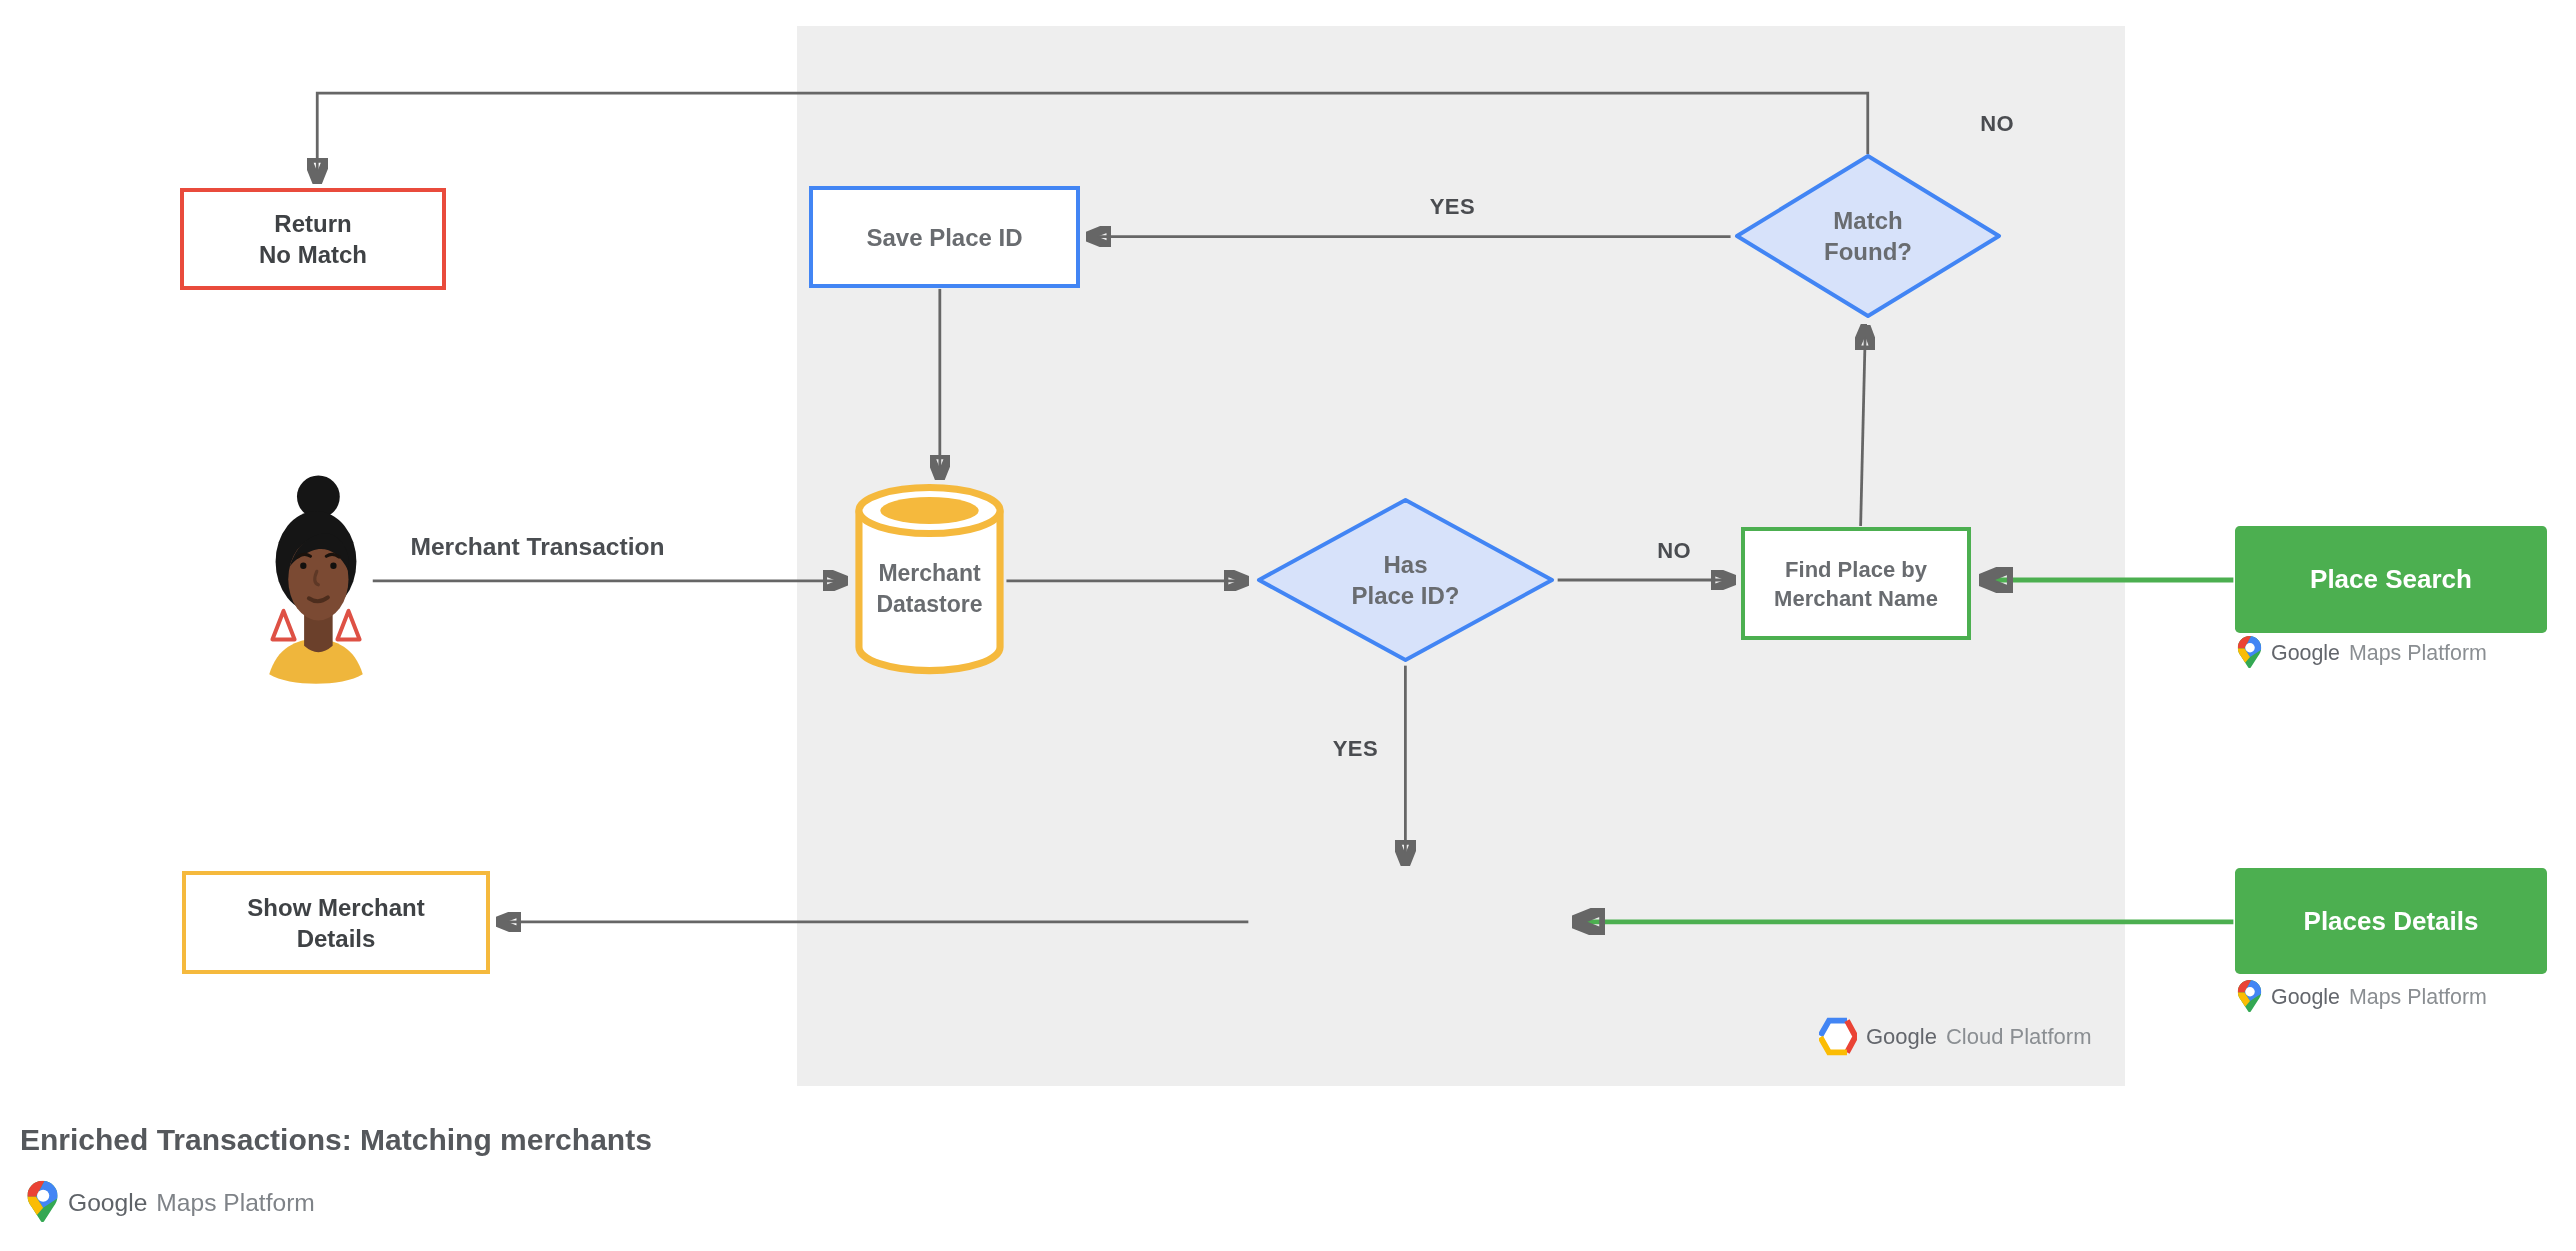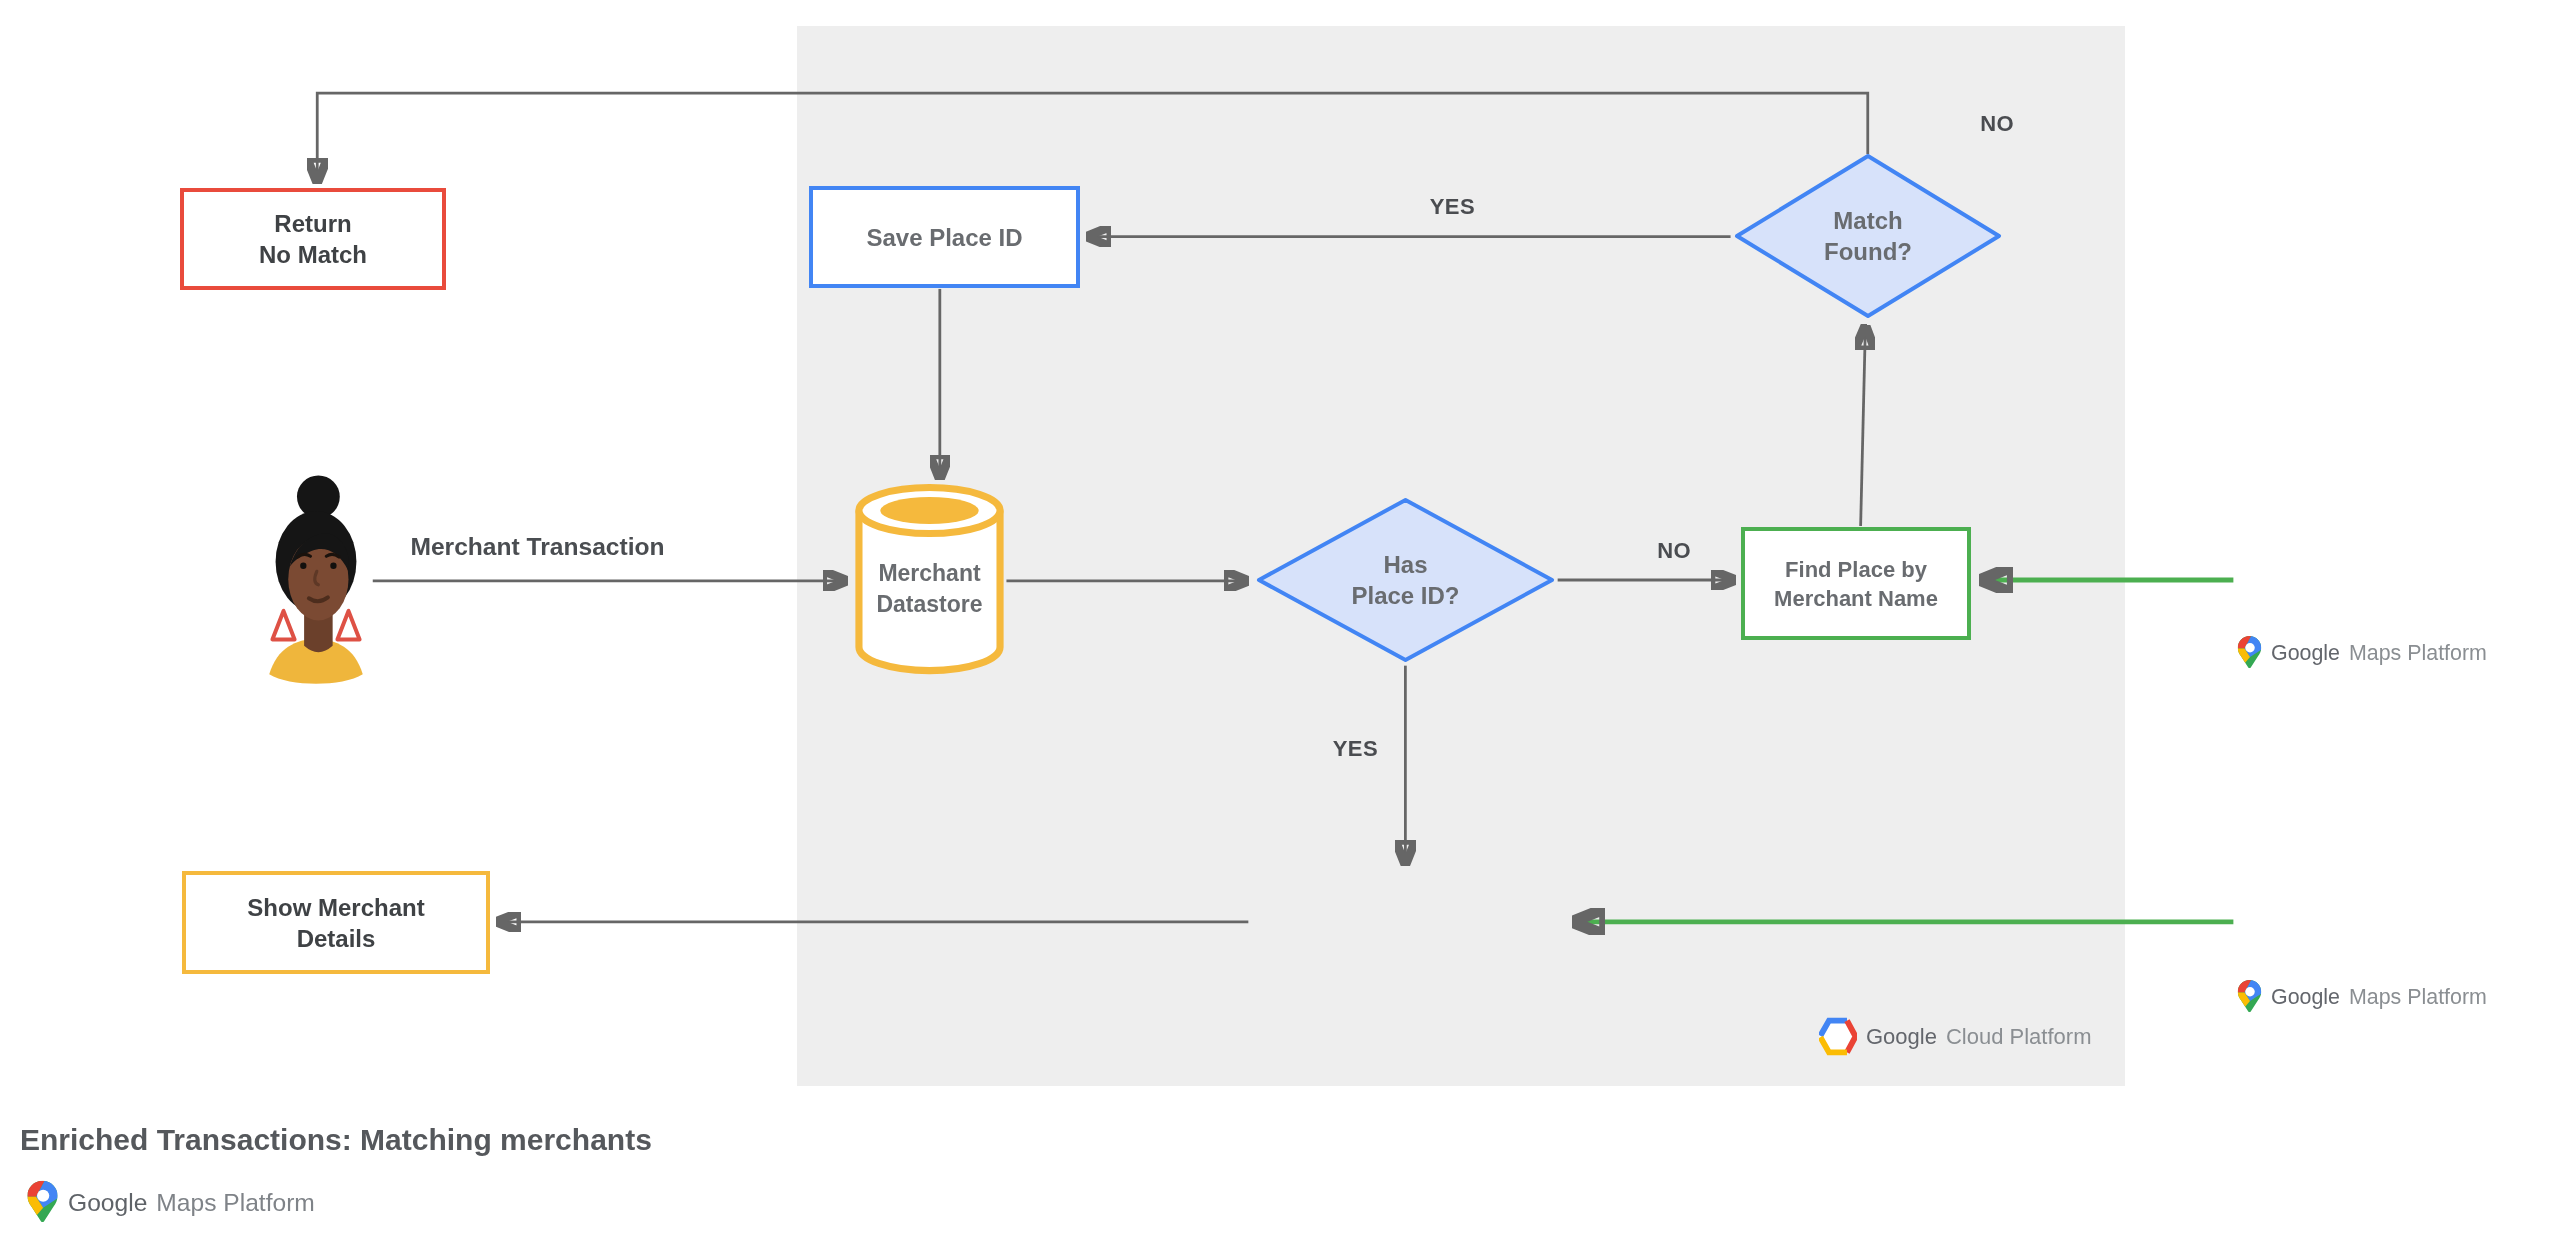--- a/index.html
+++ b/index.html
@@ -165,28 +165,34 @@
     <div class="nt" style="font-size:22px;line-height:29px">Find Place by</div>
     <div class="nt" style="font-size:22px;line-height:29px">Merchant Name</div>
   </div>
 
 
   <div class="node box yellowb" style="left:182px;top:871px;width:308px;height:103px">
     <div class="nt dark">Show Merchant</div>
     <div class="nt dark">Details</div>
   </div>
 
+  <div class="fill-green" style="left:2235px;top:526px;width:312px;height:107px">
+    <div class="nt">Place Search</div>
+  </div>
   <div class="logo-row" style="left:2237px;top:635px">
     <svg width="25" height="36" viewBox="0 0 100 140">
         <use href="#gmpin"></use>
       </svg>
     <span class="lg-google">Google</span>
       <span class="lg-prod">Maps Platform</span>
   </div>
 
+  <div class="fill-green" style="left:2235px;top:868px;width:312px;height:106px">
+    <div class="nt">Places Details</div>
+  </div>
   <div class="logo-row" style="left:2237px;top:979px">
     <svg width="25" height="36" viewBox="0 0 100 140">
         <use href="#gmpin"></use>
       </svg>
     <span class="lg-google">Google</span>
       <span class="lg-prod">Maps Platform</span>
   </div>
 
   <div class="edge-label" style="left:1919px;top:111px">NO</div>
   <div class="edge-label" style="left:1380px;top:194px">YES</div>

